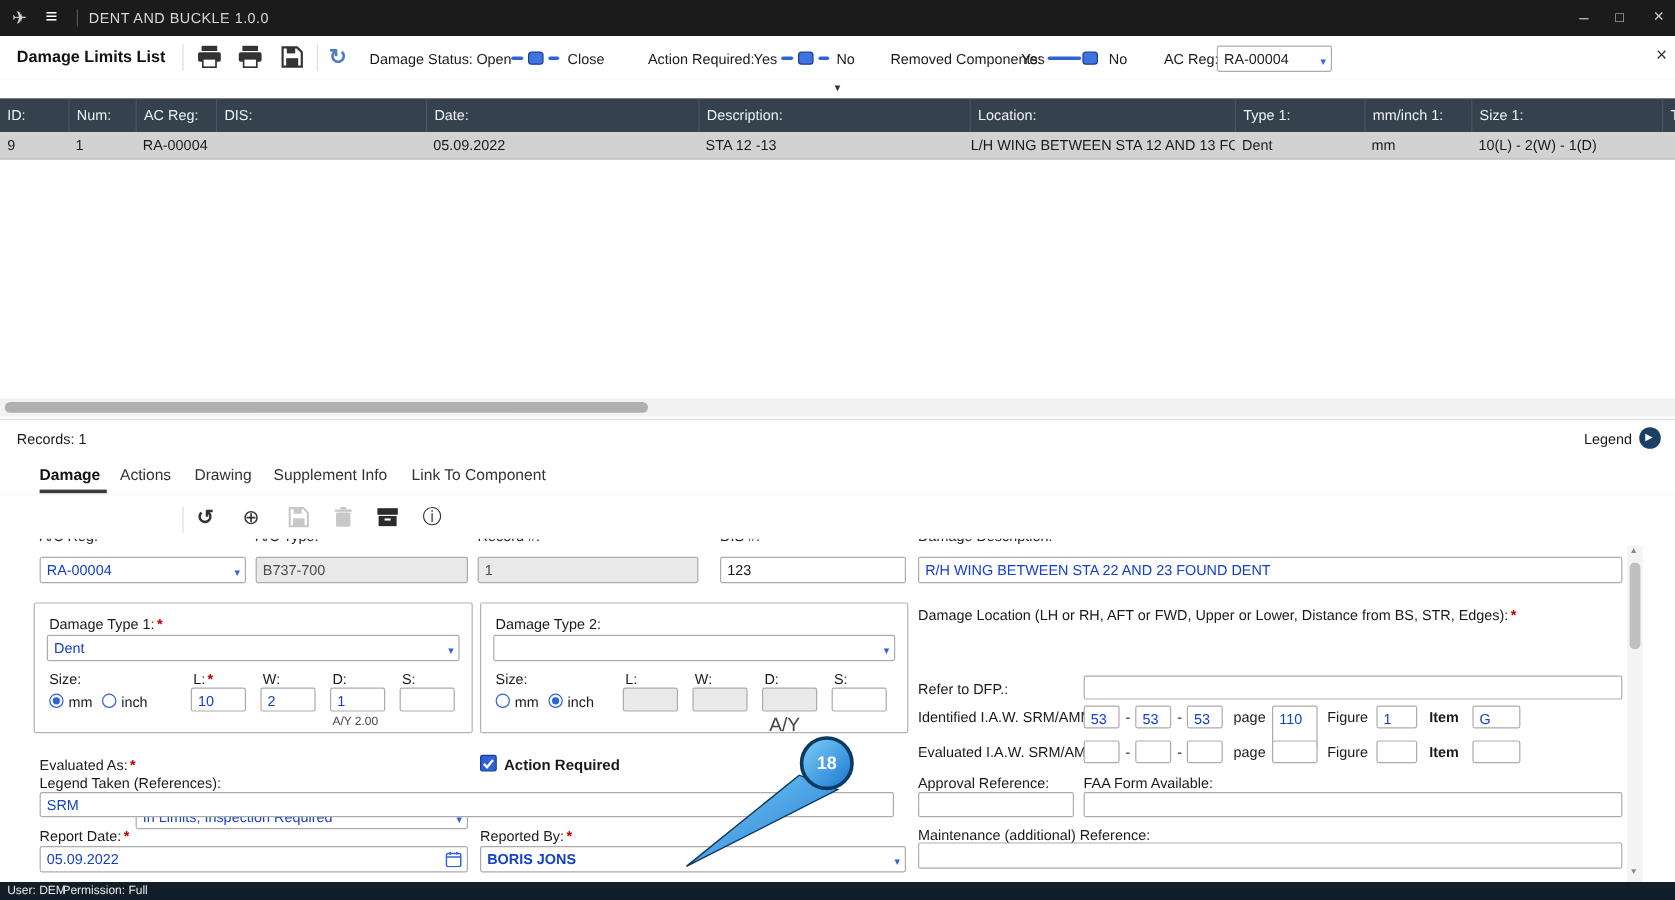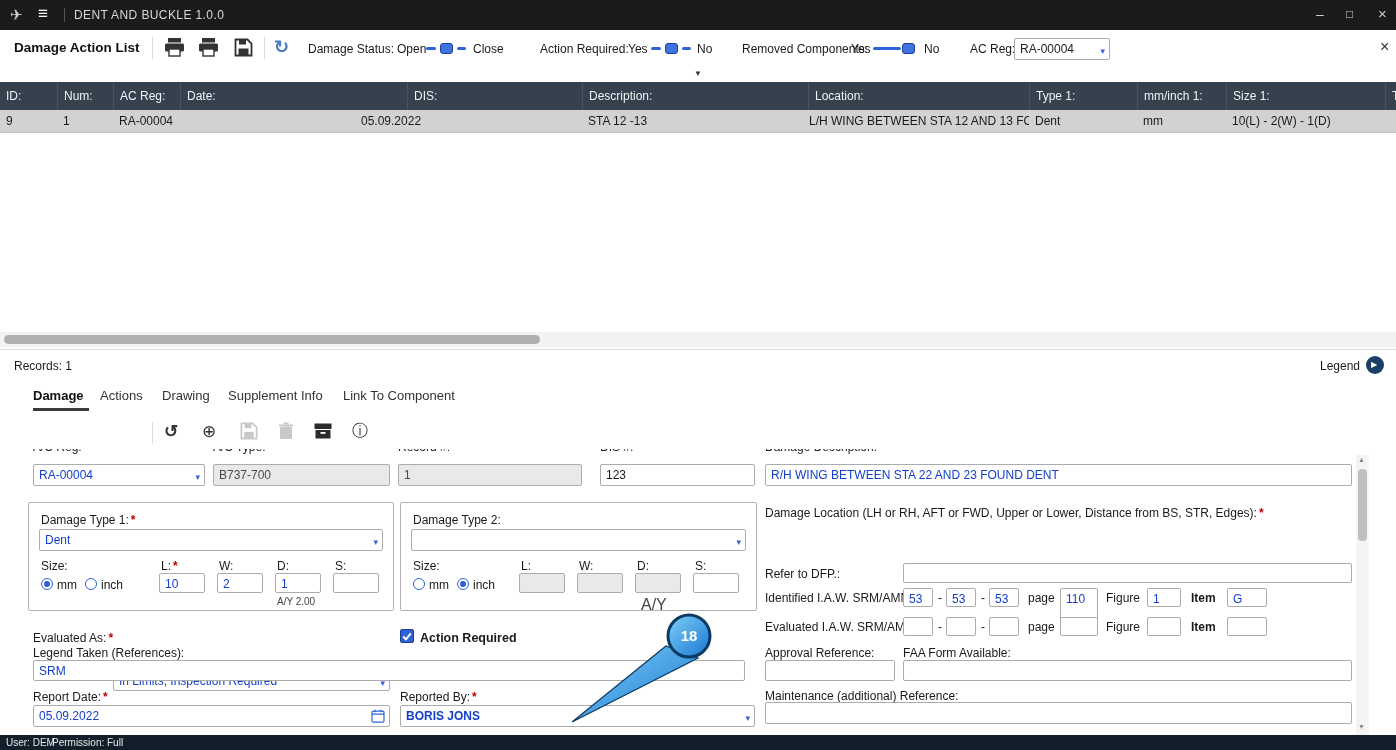--- a/index.html
+++ b/index.html
@@ -44,21 +44,21 @@
     <span class="abs" style="left:10px;top:6px;font-size:15px;color:#cfcfcf;">✈</span>
     <span class="abs" style="left:38px;top:4px;font-size:17px;color:#fff;font-weight:bold;">≡</span>
     <div class="abs" style="left:64px;top:8px;width:1px;height:14px;background:#555;"></div>
     <span class="abs" style="left:74px;top:8px;color:#d8d8d8;font-size:12px;letter-spacing:.4px;">DENT AND BUCKLE 1.0.0</span>
     <span class="abs" style="left:1316px;top:6px;color:#cccccc;font-size:14px;">–</span>
     <span class="abs" style="left:1346px;top:7px;color:#cccccc;font-size:12px;">□</span>
     <span class="abs" style="left:1378px;top:5px;color:#cccccc;font-size:15px;">×</span>
   </div>
 
   <div class="abs" style="left:0;top:30px;width:1396px;height:36px;background:#fff;border-bottom:1px solid #e0e0e0;">
-    <span class="abs bold" style="left:14px;top:10px;font-size:13.5px;color:#111;">Damage Action List</span>
+    <span class="abs bold" style="left:14px;top:10px;font-size:13.5px;color:#111;">Damage Limits List</span>
     <div class="vsep" style="left:152px;top:7px;height:22px;"></div>
 
     <span class="abs" style="left:164px;top:8px;">
       <svg width="21" height="19" viewBox="0 0 21 19">
           <rect x="4" y="0" width="13" height="4.5" fill="#333"></rect>
           <rect x="1" y="5.5" width="19" height="8" rx="1.5" fill="#333"></rect>
           <rect x="5" y="11" width="11" height="7" fill="#fff" stroke="#333" stroke-width="1.4"></rect>
         </svg>
     </span>
     <span class="abs" style="left:198px;top:8px;">
@@ -114,22 +114,22 @@
   </div>
 
   <div class="abs" style="left:0;top:66px;width:1396px;height:16px;background:#fff;border-bottom:1px solid #cfcfcf;">
     <span style="position:absolute;left:694px;top:3px;font-size:8px;color:#333;">▼</span>
   </div>
 
   <div class="thead">
     <div class="th w0">ID:</div>
     <div class="th w1">Num:</div>
     <div class="th w2">AC Reg:</div>
+    <div class="th w3">DIS:</div>
     <div class="th w4">Date:</div>
-    <div class="th w3">DIS:</div>
     <div class="th w6">Description:</div>
     <div class="th w5">Location:</div>
     <div class="th w7">Type 1:</div>
     <div class="th w8">mm/inch 1:</div>
     <div class="th w9">Size 1:</div>
     <div class="th w10">T</div>
   </div>
   <div class="trow">
     <div class="td w0">9</div>
     <div class="td w1">1</div>

